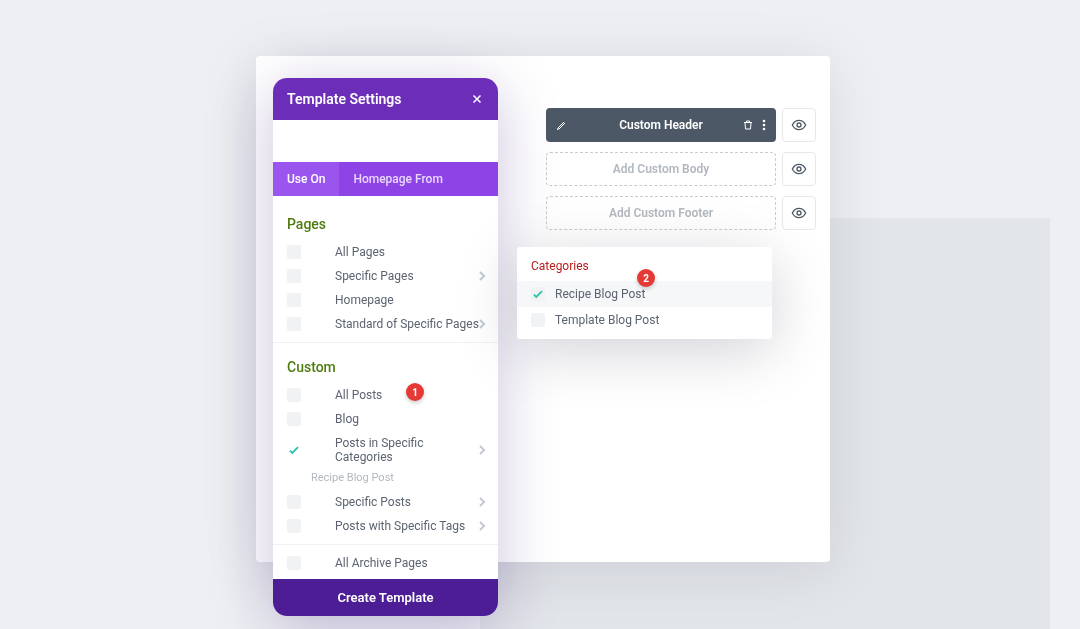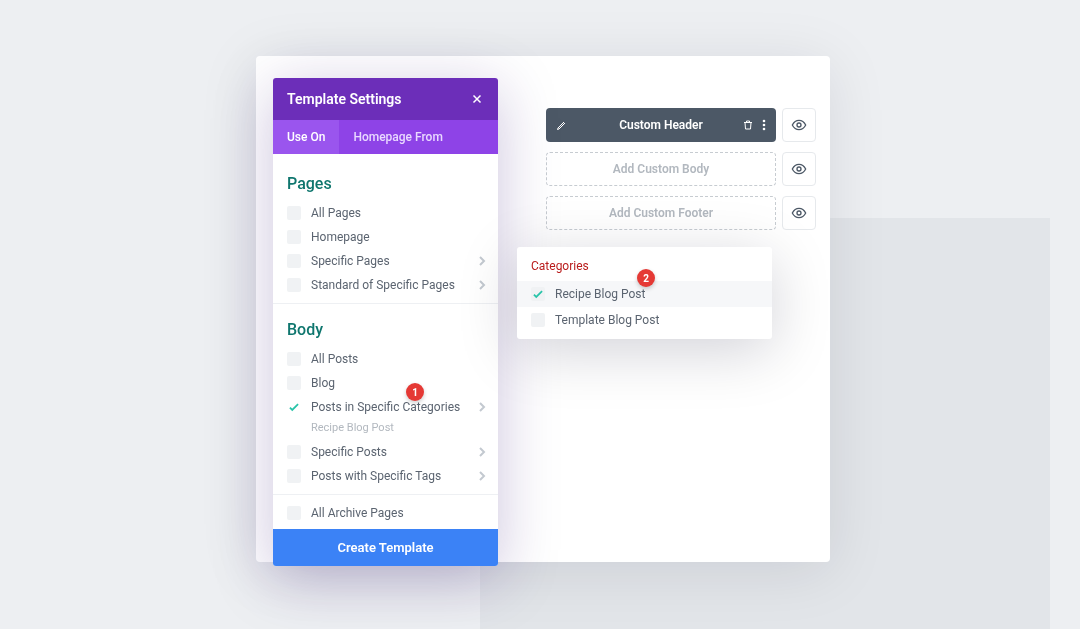--- a/index.html
+++ b/index.html
@@ -8,34 +8,34 @@
   .main-panel { position: absolute; left: 256px; top: 56px; width: 574px; height: 506px; background: #fff; border-radius: 4px; box-shadow: 0 8px 60px rgba(0,0,40,.10); }
   .right-col { position: absolute; left: 546px; top: 108px; width: 270px; }
   .row-box { display: flex; gap: 6px; margin-bottom: 10px; }
   .slot { flex: 1; height: 34px; border-radius: 4px; display: flex; align-items: center; justify-content: center; font-size: 12px; font-weight: 600; position: relative; }
   .slot.dark { background: #4c5866; color: #fff; }
   .slot.dashed { border: 1px dashed #c7ccd1; color: #b2b8bf; background: #fff; }
   .eye-btn { width: 34px; height: 34px; border: 1px solid #e6e9ec; border-radius: 4px; display: flex; align-items: center; justify-content: center; background: #fff; }
   .icon { display: inline-flex; align-items: center; justify-content: center; }
   .slot.dark .left-ic { position: absolute; left: 10px; display: flex; align-items: center; }
   .slot.dark .right-ic { position: absolute; right: 10px; display: flex; align-items: center; gap: 8px; }
-  .template-panel { position: absolute; left: 273px; top: 78px; width: 225px; background: #fff; box-shadow: 0 12px 60px rgba(50,20,120,.25); border-radius: 3px; overflow: hidden; }
+  .template-panel { position: absolute; left: 273px; top: 78px; width: 225px; background: #fff; box-shadow: 0 12px 60px rgba(50,20,120,.25); border-radius: 14px; overflow: hidden; }
   .tp-header { background: #6c2eb9; color: #fff; height: 42px; display: flex; align-items: center; justify-content: space-between; padding: 0 14px; font-size: 14px; font-weight: 600; }
-  .tp-tabs { display: flex; background: #8e43e7; height: 34px; }
+  .tp-tabs { display: flex; background: #8e43e7; height: 34px; margin-top: 42px; }
   .tp-tab { flex: 0 0 auto; padding: 0 14px; display: flex; align-items: center; font-size: 12px; color: #e9d9ff; font-weight: 500; cursor: pointer; }
   .tp-tab.active { background: #9a55ee; color: #fff; }
   .tp-body { padding: 10px 0 4px 0; }
-  .tp-section-label { font-size: 16px; color: #0f766e; padding: 10px 14px 8px; font-weight: 500; }
-  .tp-item { display: flex; align-items: center; padding: 5px 14px; font-size: 12px; color: #5b6470; position: relative; cursor: pointer; }
+  .tp-section-label { font-size: 14px; color: #4d7c0f; padding: 10px 14px 8px; font-weight: 500; }
+  .tp-item { display: flex; align-items: center; padding: 5px 14px; font-size: 12px; color: #5b6470; position: relative; cursor: pointer; gap: 24px; }
   .tp-item .box { width: 14px; height: 14px; border-radius: 2px; background: #f0f2f4; margin-right: 10px; flex-shrink: 0; }
   .tp-item.checked .box { background: transparent; }
   .tp-item .chev { position: absolute; right: 12px; color: #c3c9d0; }
   .tp-sub { font-size: 11px; color: #b2b8bf; padding: 2px 14px 6px 38px; }
   .tp-divider { height: 1px; background: #eef0f3; margin: 6px 0; }
-  .tp-create { background: #3b82f6; color: #fff; text-align: center; font-size: 13px; font-weight: 600; padding: 11px 0; cursor: pointer; }
+  .tp-create { background: #4c1d95; color: #fff; text-align: center; font-size: 13px; font-weight: 600; padding: 11px 0; cursor: pointer; }
   .badge { position: absolute; width: 18px; height: 18px; border-radius: 50%; background: #e53935; color: #fff; font-size: 10px; font-weight: 700; display: flex; align-items: center; justify-content: center; box-shadow: 0 2px 4px rgba(0,0,0,.2); }
   .flyout { position: absolute; left: 517px; top: 247px; width: 255px; background: #fff; box-shadow: 0 12px 60px rgba(0,0,40,.18); border-radius: 3px; padding: 6px 0 6px 0; }
   .fly-label { font-size: 12px; color: #b91c1c; padding: 6px 14px 8px; }
   .fly-item { display: flex; align-items: center; padding: 6px 14px; font-size: 12px; color: #5b6470; cursor: pointer; position: relative; }
   .fly-item .box { width: 14px; height: 14px; border-radius: 2px; background: #f0f2f4; margin-right: 10px; flex-shrink:0; }
   .fly-item.sel { background: #f6f7f9; }
   svg { display: block; }
 </style>
 </head>
 <body>
@@ -124,44 +124,44 @@
       </div>
   </div>
   <div class="tp-body">
     <div class="tp-section-label">Pages</div>
     <div class="tp-item">
         <span class="box"></span>
         <span>All Pages</span>
       </div>
     <div class="tp-item">
         <span class="box"></span>
+        <span>Specific Pages</span>
+      <span class="chev icon">
+          <svg width="8" height="10" viewBox="0 0 8 10" fill="none" stroke="#c3c9d0" stroke-width="2">
+            <path d="M2 1l4 4-4 4"></path>
+          </svg>
+        </span>
+    </div>
+    <div class="tp-item">
+        <span class="box"></span>
         <span>Homepage</span>
       </div>
     <div class="tp-item">
         <span class="box"></span>
-        <span>Specific Pages</span>
-      <span class="chev icon">
-          <svg width="8" height="10" viewBox="0 0 8 10" fill="none" stroke="#c3c9d0" stroke-width="2">
-            <path d="M2 1l4 4-4 4"></path>
-          </svg>
-        </span>
-    </div>
-    <div class="tp-item">
-        <span class="box"></span>
         <span>Standard of Specific Pages</span>
       <span class="chev icon">
           <svg width="8" height="10" viewBox="0 0 8 10" fill="none" stroke="#c3c9d0" stroke-width="2">
             <path d="M2 1l4 4-4 4"></path>
           </svg>
         </span>
     </div>
 
     <div class="tp-divider"></div>
 
-    <div class="tp-section-label">Body</div>
+    <div class="tp-section-label">Custom</div>
     <div class="tp-item">
         <span class="box"></span>
         <span>All Posts</span>
       </div>
     <div class="tp-item">
         <span class="box"></span>
         <span>Blog</span>
       </div>
     <div class="tp-item checked">
       <span class="box icon">

